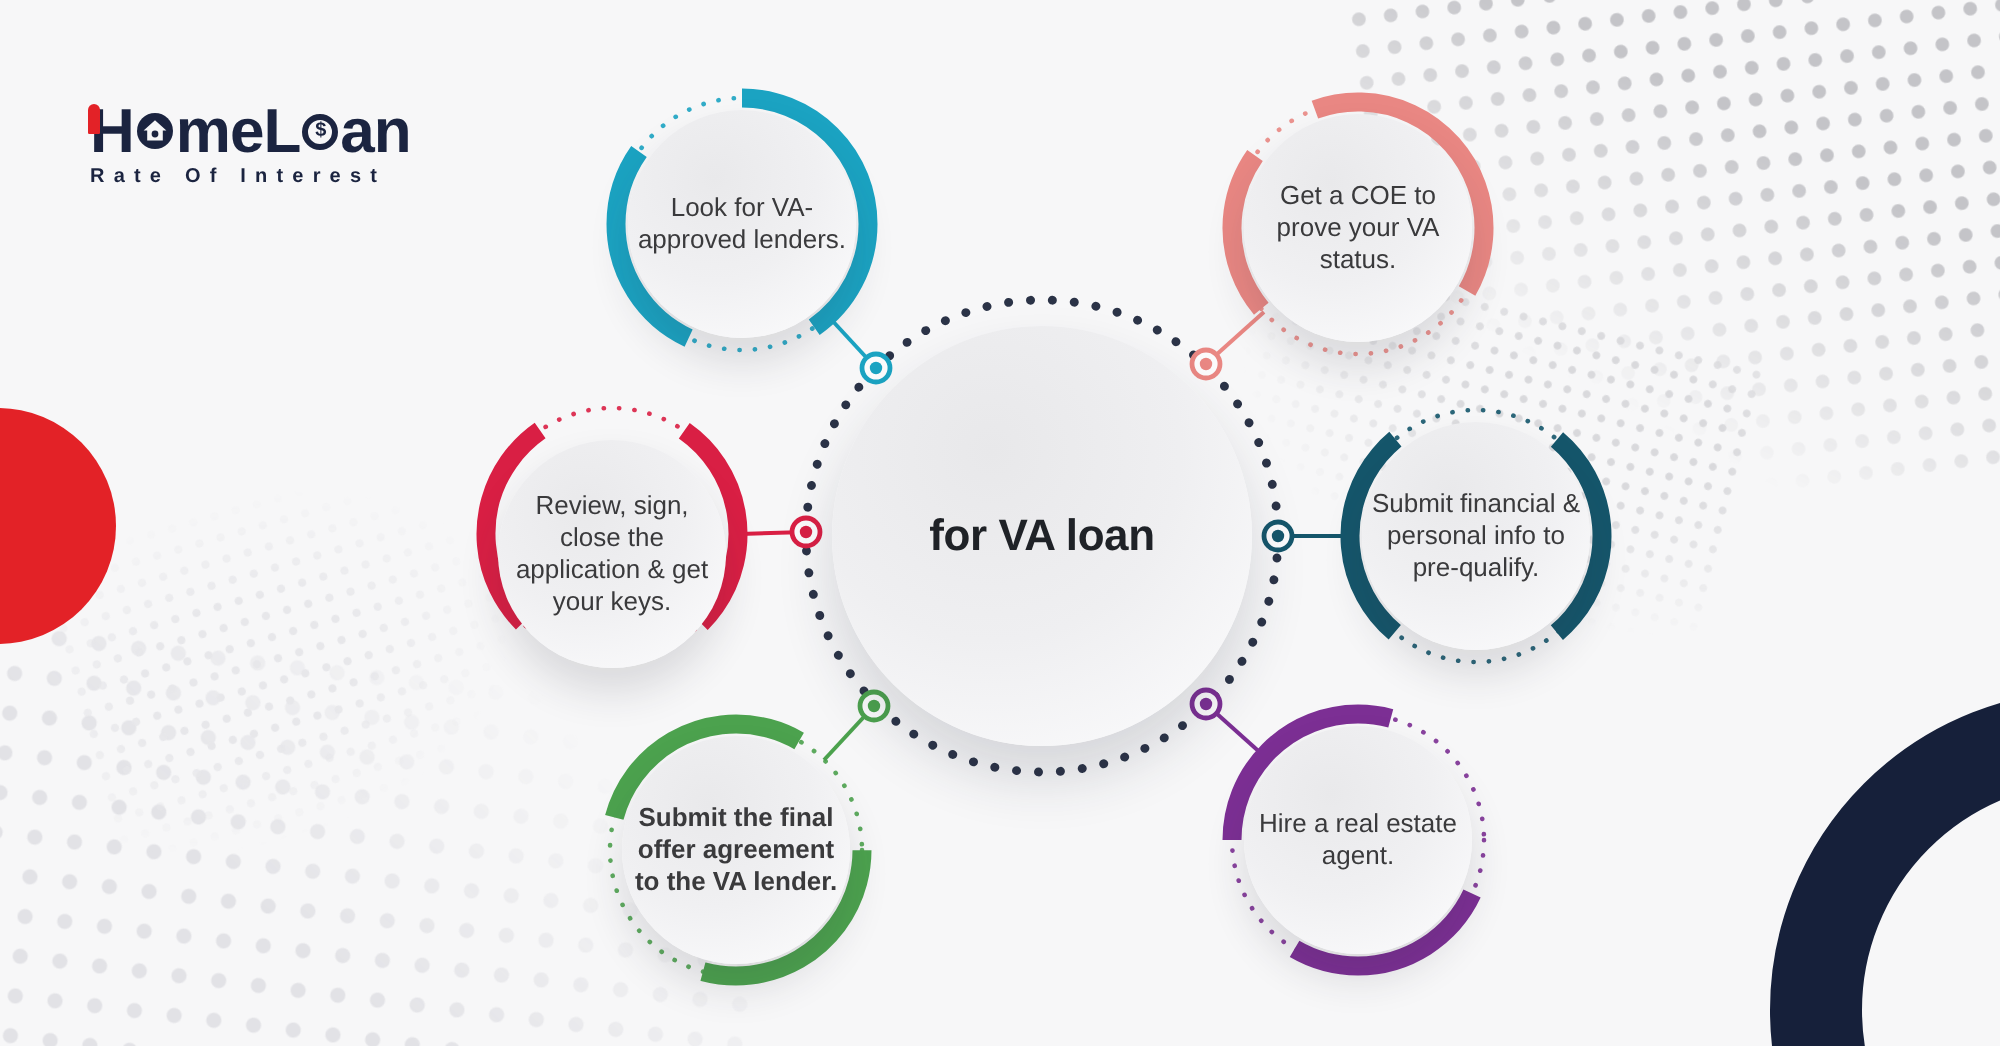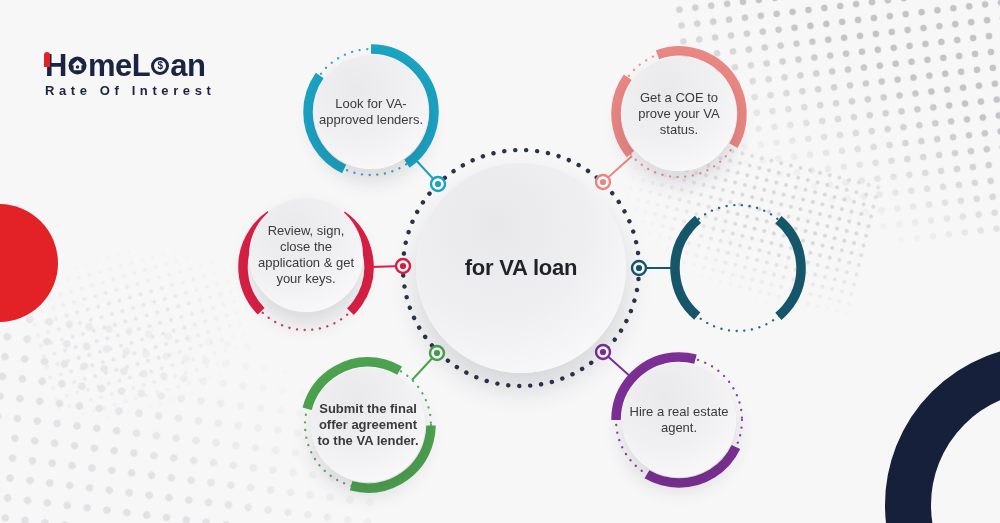--- a/index.html
+++ b/index.html
@@ -54,21 +54,21 @@
   .seg-h{position:relative;}
   .seg-h::before{
     content:"";position:absolute;left:-1px;top:2px;width:6px;height:15px;
     background:var(--red_accent,#e32227);border-radius:5px 5px 1px 1px;
   }
   .o-mark{display:inline-flex;align-items:center;justify-content:center;margin:0 1px;}
   .o-dollar{
     width:12px;height:12px;border:3.4px solid var(--navy,#1b2440);border-radius:50%;
     font-size:10px;font-weight:700;color:var(--navy,#1b2440);
   }
-  .tagline{margin-top:2px;font-size:13px;font-weight:700;letter-spacing:4.6px;}
+  .tagline{margin-top:2px;font-size:10px;font-weight:700;letter-spacing:4.6px;}
   
   .diagram-svg{position:absolute;left:0;top:0;}
   
   .hub{
     position:absolute;left:416px;top:163px;width:210px;height:210px;border-radius:50%;
     background:radial-gradient(circle at 38% 30%,#e8e8ea 0%,#efeff1 48%,#fdfdfe 100%);
     box-shadow:0 16px 28px rgba(40,45,60,0.16);
     display:flex;align-items:center;justify-content:center;text-align:center;
   }
   .hub-title{
@@ -84,21 +84,21 @@
   }
   .sat-label{
     font-size:13px;line-height:1.24;color:var(--text_gray,#3a3a3c);
     padding:0 4px;max-width:106px;
   }
   .sat-tl{left:314px;top:55px;}
   .sat-tr{left:622px;top:57px;}
   .sat-r {left:681px;top:211px;}
   .sat-br{left:622px;top:363px;}
   .sat-bl{left:311px;top:368px;font-weight:bold;}
-  .sat-l {left:249px;top:198px;}
+  .sat-l {left:249px;top:220px;}
 </style>
 </head>
 <body>
 
 <div class="stage">
 
   <div class="halftone ht-tr"></div>
   <div class="halftone ht-tr2"></div>
   <div class="halftone ht-bl"></div>
   <div class="halftone ht-ml"></div>
@@ -190,20 +190,23 @@
       <div>for VA loan</div>
     </div>
   </div>
 
   <div class="sat sat-tl">
     <div class="sat-label">Look for VA-approved lenders.</div>
   </div>
   <div class="sat sat-tr">
     <div class="sat-label">Get a COE to prove your VA status.</div>
   </div>
+  <div class="sat sat-r">
+    <div class="sat-label">Submit financial &amp; personal info to pre-qualify.</div>
+  </div>
   <div class="sat sat-br">
     <div class="sat-label">Hire a real estate agent.</div>
   </div>
   <div class="sat sat-bl">
     <div class="sat-label">Submit the final offer agreement to the VA lender.</div>
   </div>
   <div class="sat sat-l">
     <div class="sat-label">Review, sign, close the application &amp; get your keys.</div>
   </div>
 

